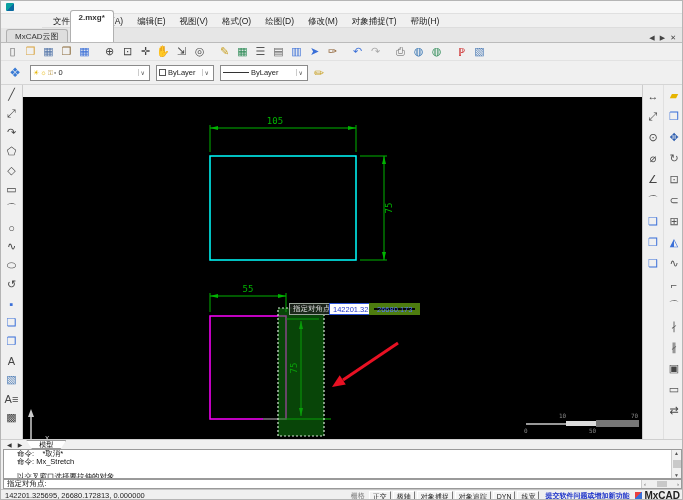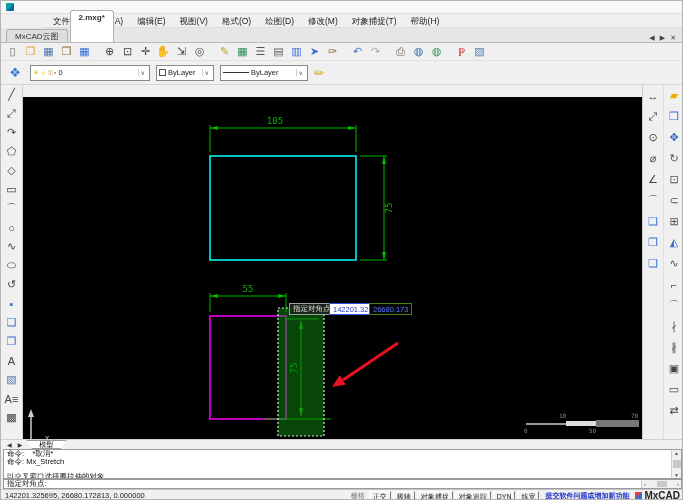--- a/index.html
+++ b/index.html
@@ -46,30 +46,30 @@
   .vcol.rmod { left:662px; width:21px; height:354px; border-left:1px solid #e0e0e0; }
   .vcol .tb-icon { width:19px; height:19px; }
   .vcol.rdim .tb-icon, .vcol.rmod .tb-icon { height:21px; }
 
   
   .canvas { position:absolute; left:22px; top:84px; width:619px; height:388px; background:#000;margin-top:12px; }
   svg text { font-family:"DejaVu Sans Mono", monospace; }
   .dyn-tip { position:absolute; height:12px; font-size:7.5px; display:flex; align-items:center; padding:0 3px; white-space:nowrap; }
   .dyn-prompt { left:288px; top:302px; background:rgba(30,38,28,0.88); border:1px solid #9aa59a; color:#ddd; }
   .dyn-x { left:328px; top:302px; background:#fff; border:1px solid #2a52d8; color:#1f35cc; }
-  .dyn-y { left:368px; top:302px; background:#060606; border:1px solid #4d7c0f; color:#5577ff; }
+  .dyn-y { left:368px; top:302px; background:#060606; border:5px solid #4d7c0f; color:#5577ff; }
 
   
   .modelstrip { position:absolute; left:0; top:438px; width:683px; height:10px; background:#f0f0f0; display:flex; align-items:center; gap:2px; padding-left:4px; border-top:1px solid #cfcfcf; }
   .modelstrip .nav { font-size:6px; color:#333; padding:0 2px; }
   .model-tab { font-size:7px; background:#fff; border:1px solid #999; padding:0 12px; height:9px; line-height:8px; clip-path:polygon(0 0,100% 0,86% 100%,14% 100%); }
 
   
   .cmd-history { position:absolute; left:2px; top:448px; width:679px; height:30px; background:#fff; border:1px solid #9a9a9a; overflow:hidden; }
-  .cmd-line { font-size:7.5px; line-height:7.5px; height:7.5px; color:#111; padding-left:3px; white-space:pre; }
+  .cmd-line { font-size:7.5px; line-height:7.5px; height:7.5px; color:#111; padding-left:13px; white-space:pre; }
   .vscroll { position:absolute; right:0; top:0; width:10px; height:28px; background:#f0f0f0; border-left:1px solid #ccc; display:flex; flex-direction:column; justify-content:space-between; align-items:center; }
   .vscroll span { font-size:5px; color:#555; }
   .vthumb { width:8px; height:8px; background:#c9c9c9; }
   .cmd-input { position:absolute; left:2px; top:478px; width:679px; height:10px; background:#fff; border:1px solid #9a9a9a; display:flex; align-items:center; }
   .cmd-input .prompt { font-size:7.5px; padding-left:3px; color:#111; flex:1; }
   .hscroll { width:40px; height:8px; display:flex; align-items:center; justify-content:space-between; background:#f0f0f0; border-left:1px solid #ccc; padding:0 2px; }
   .hscroll span { font-size:6px; color:#555; }
   .hthumb { width:10px; height:6px; background:#c9c9c9; }
 
   

